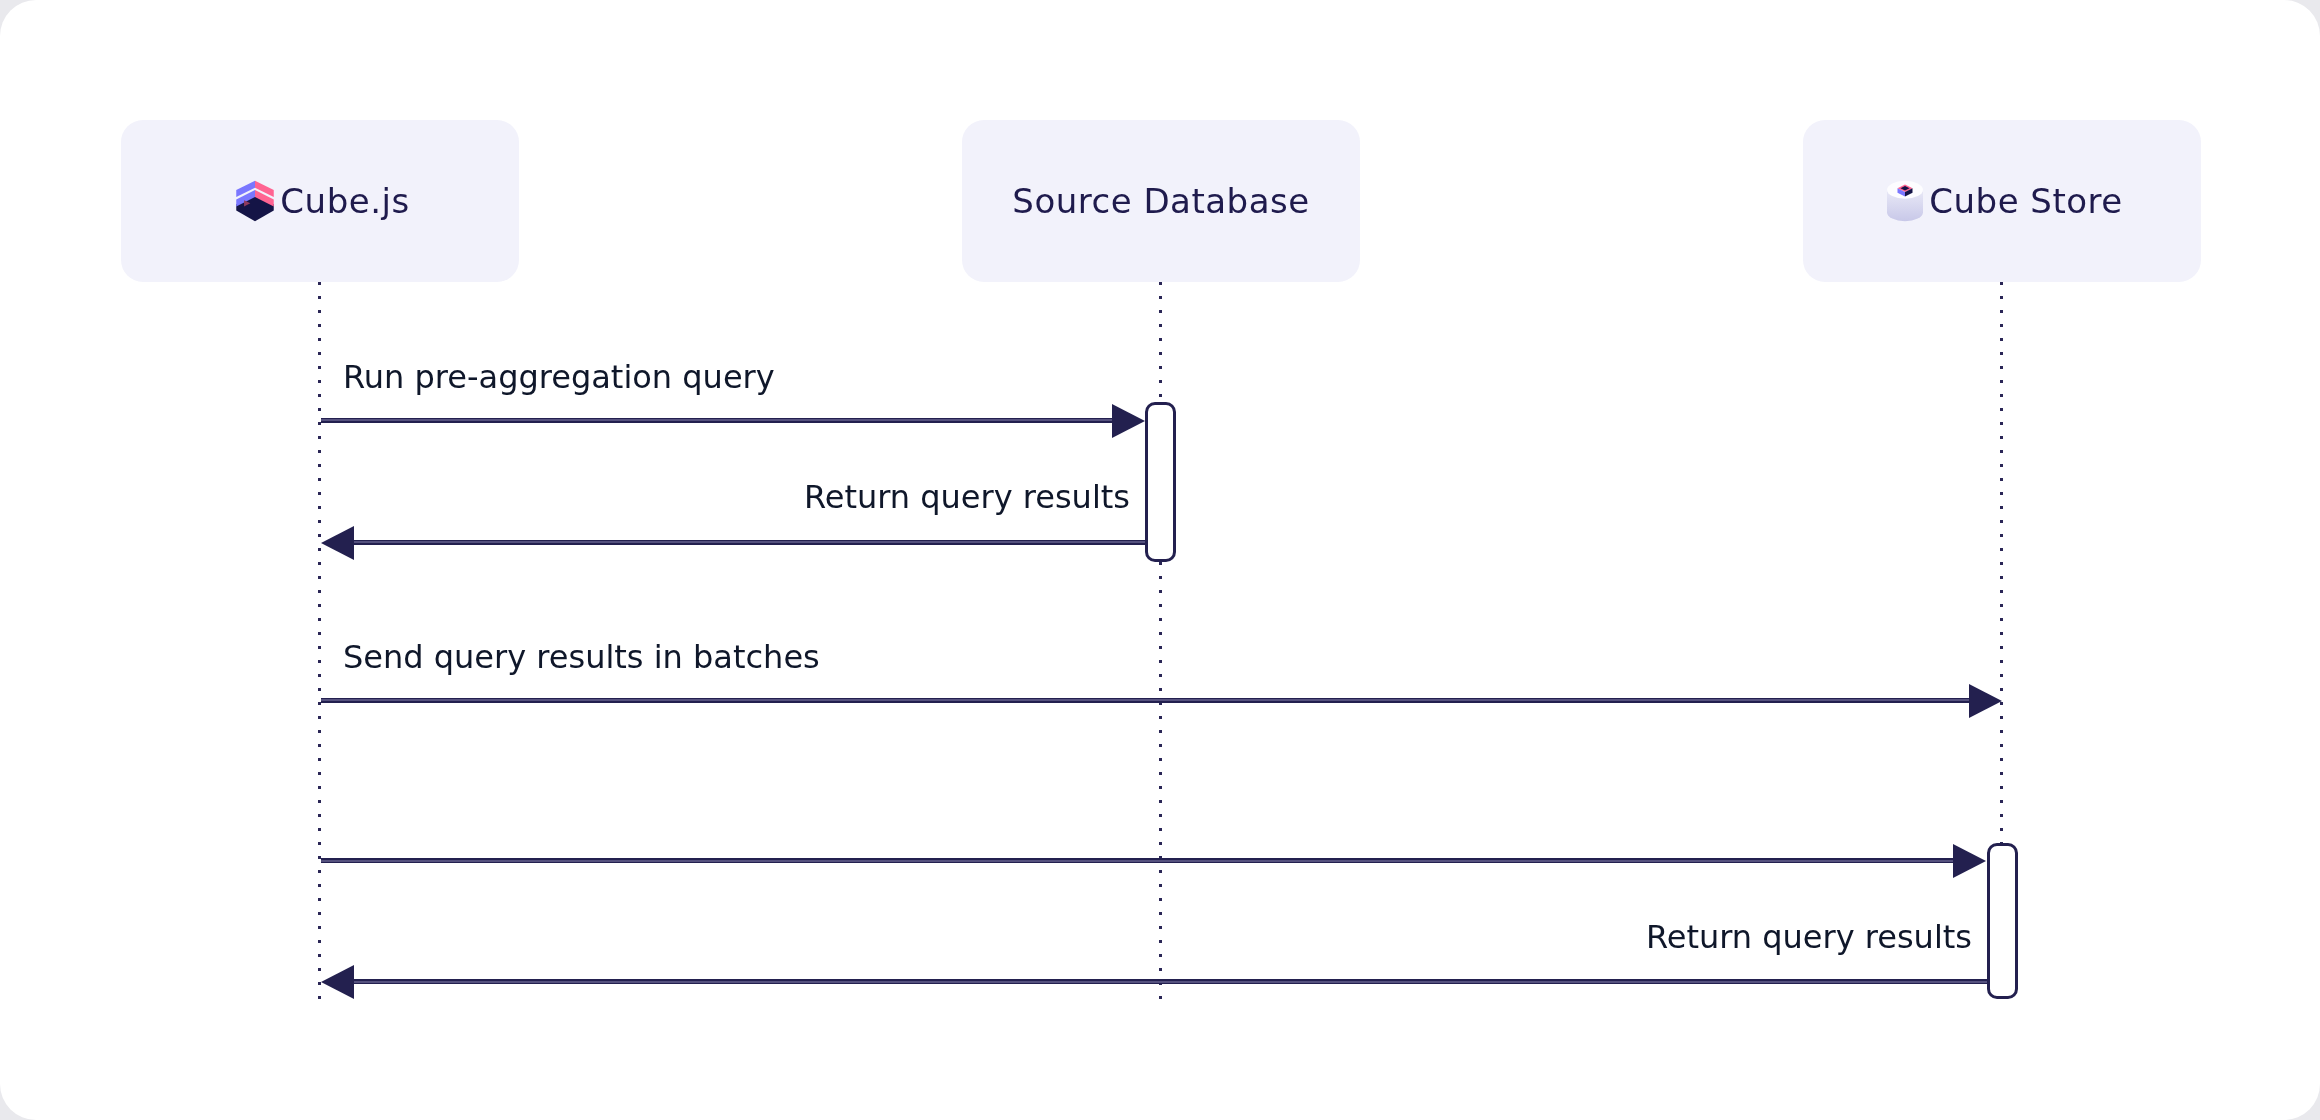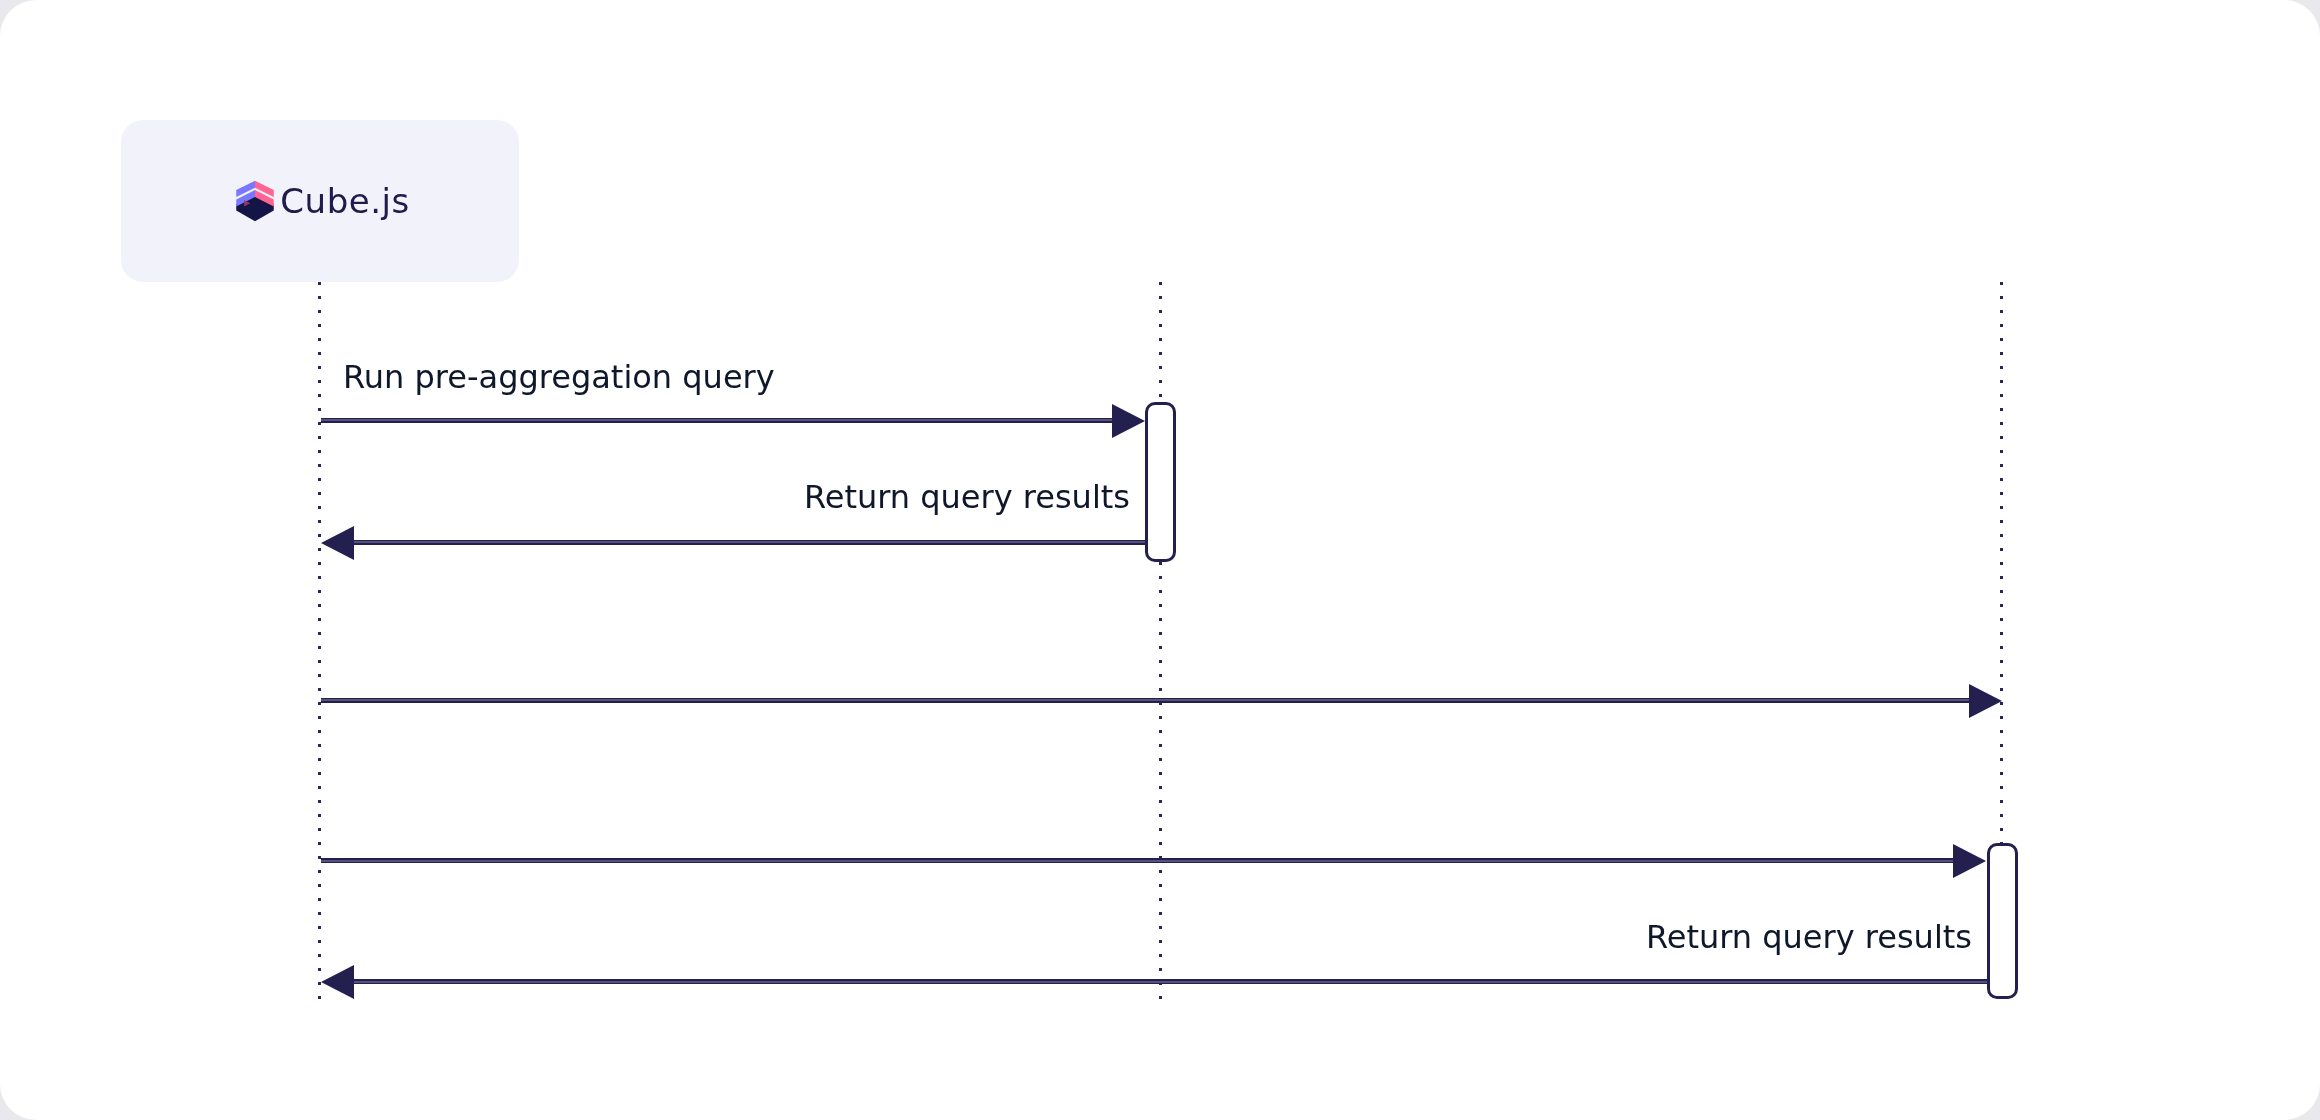--- a/index.html
+++ b/index.html
@@ -121,32 +121,55 @@
         <polygon points="8,30 32,18 32,27 8,39" fill="#7a77ff"></polygon>
         <polygon points="32,18 56,30 56,39 32,27" fill="#ff6492"></polygon>
         <polygon points="8,18 32,6 32,15 8,27" fill="#7a77ff"></polygon>
         <polygon points="32,6 56,18 56,27 32,15" fill="#ff6492"></polygon>
         <polygon points="18,31 26,35 18,39" fill="#8f3a5e"></polygon>
       </svg>
     </span>
     <span class="actor-label">Cube.js</span>
   </div>
 
+  <div class="actor actor-2">
+    <span class="actor-label">Source Database</span>
+  </div>
 
+  <div class="actor actor-3">
+    <span class="actor-icon">
+      <svg width="48" height="60" viewBox="0 0 64 78" aria-hidden="true">
+        <defs>
+          <linearGradient id="cylBody" x1="0" y1="0" x2="0" y2="1">
+            <stop offset="0" stop-color="#e9e9f7"></stop>
+            <stop offset="1" stop-color="#c8c8e8"></stop>
+          </linearGradient>
+        </defs>
+        <path d="M8 24 L8 54 A24 12 0 0 0 56 54 L56 24 Z" fill="url(#cylBody)"></path>
+        <ellipse cx="32" cy="24" rx="24" ry="12" fill="#fdfdff"></ellipse>
+        <polygon points="22,22 32,17 42,22 32,27" fill="#ff6492"></polygon>
+        <polygon points="26,22 32,19 38,22 32,25" fill="#141446"></polygon>
+        <polygon points="22,22 22,28 32,33 32,27" fill="#7a77ff"></polygon>
+        <polygon points="42,22 42,28 32,33 32,27" fill="#141446"></polygon>
+      </svg>
+    </span>
+    <span class="actor-label">Cube Store</span>
+  </div>
 
   <div class="msg-label ml-1">Run pre-aggregation query</div>
   <div class="msg-line line-1"></div>
   <div class="arrowhead right ah-1"></div>
 
   <div class="activation act-1"></div>
 
   <div class="msg-label ml-2">Return query results</div>
   <div class="msg-line line-2"></div>
   <div class="arrowhead left ah-2"></div>
 
+  <div class="msg-label ml-3">Send query results in batches</div>
   <div class="msg-line line-3"></div>
   <div class="arrowhead right ah-3"></div>
 
   <div class="msg-line line-4"></div>
   <div class="arrowhead right ah-4"></div>
 
   <div class="activation act-2"></div>
 
   <div class="msg-label ml-5">Return query results</div>
   <div class="msg-line line-5"></div>

